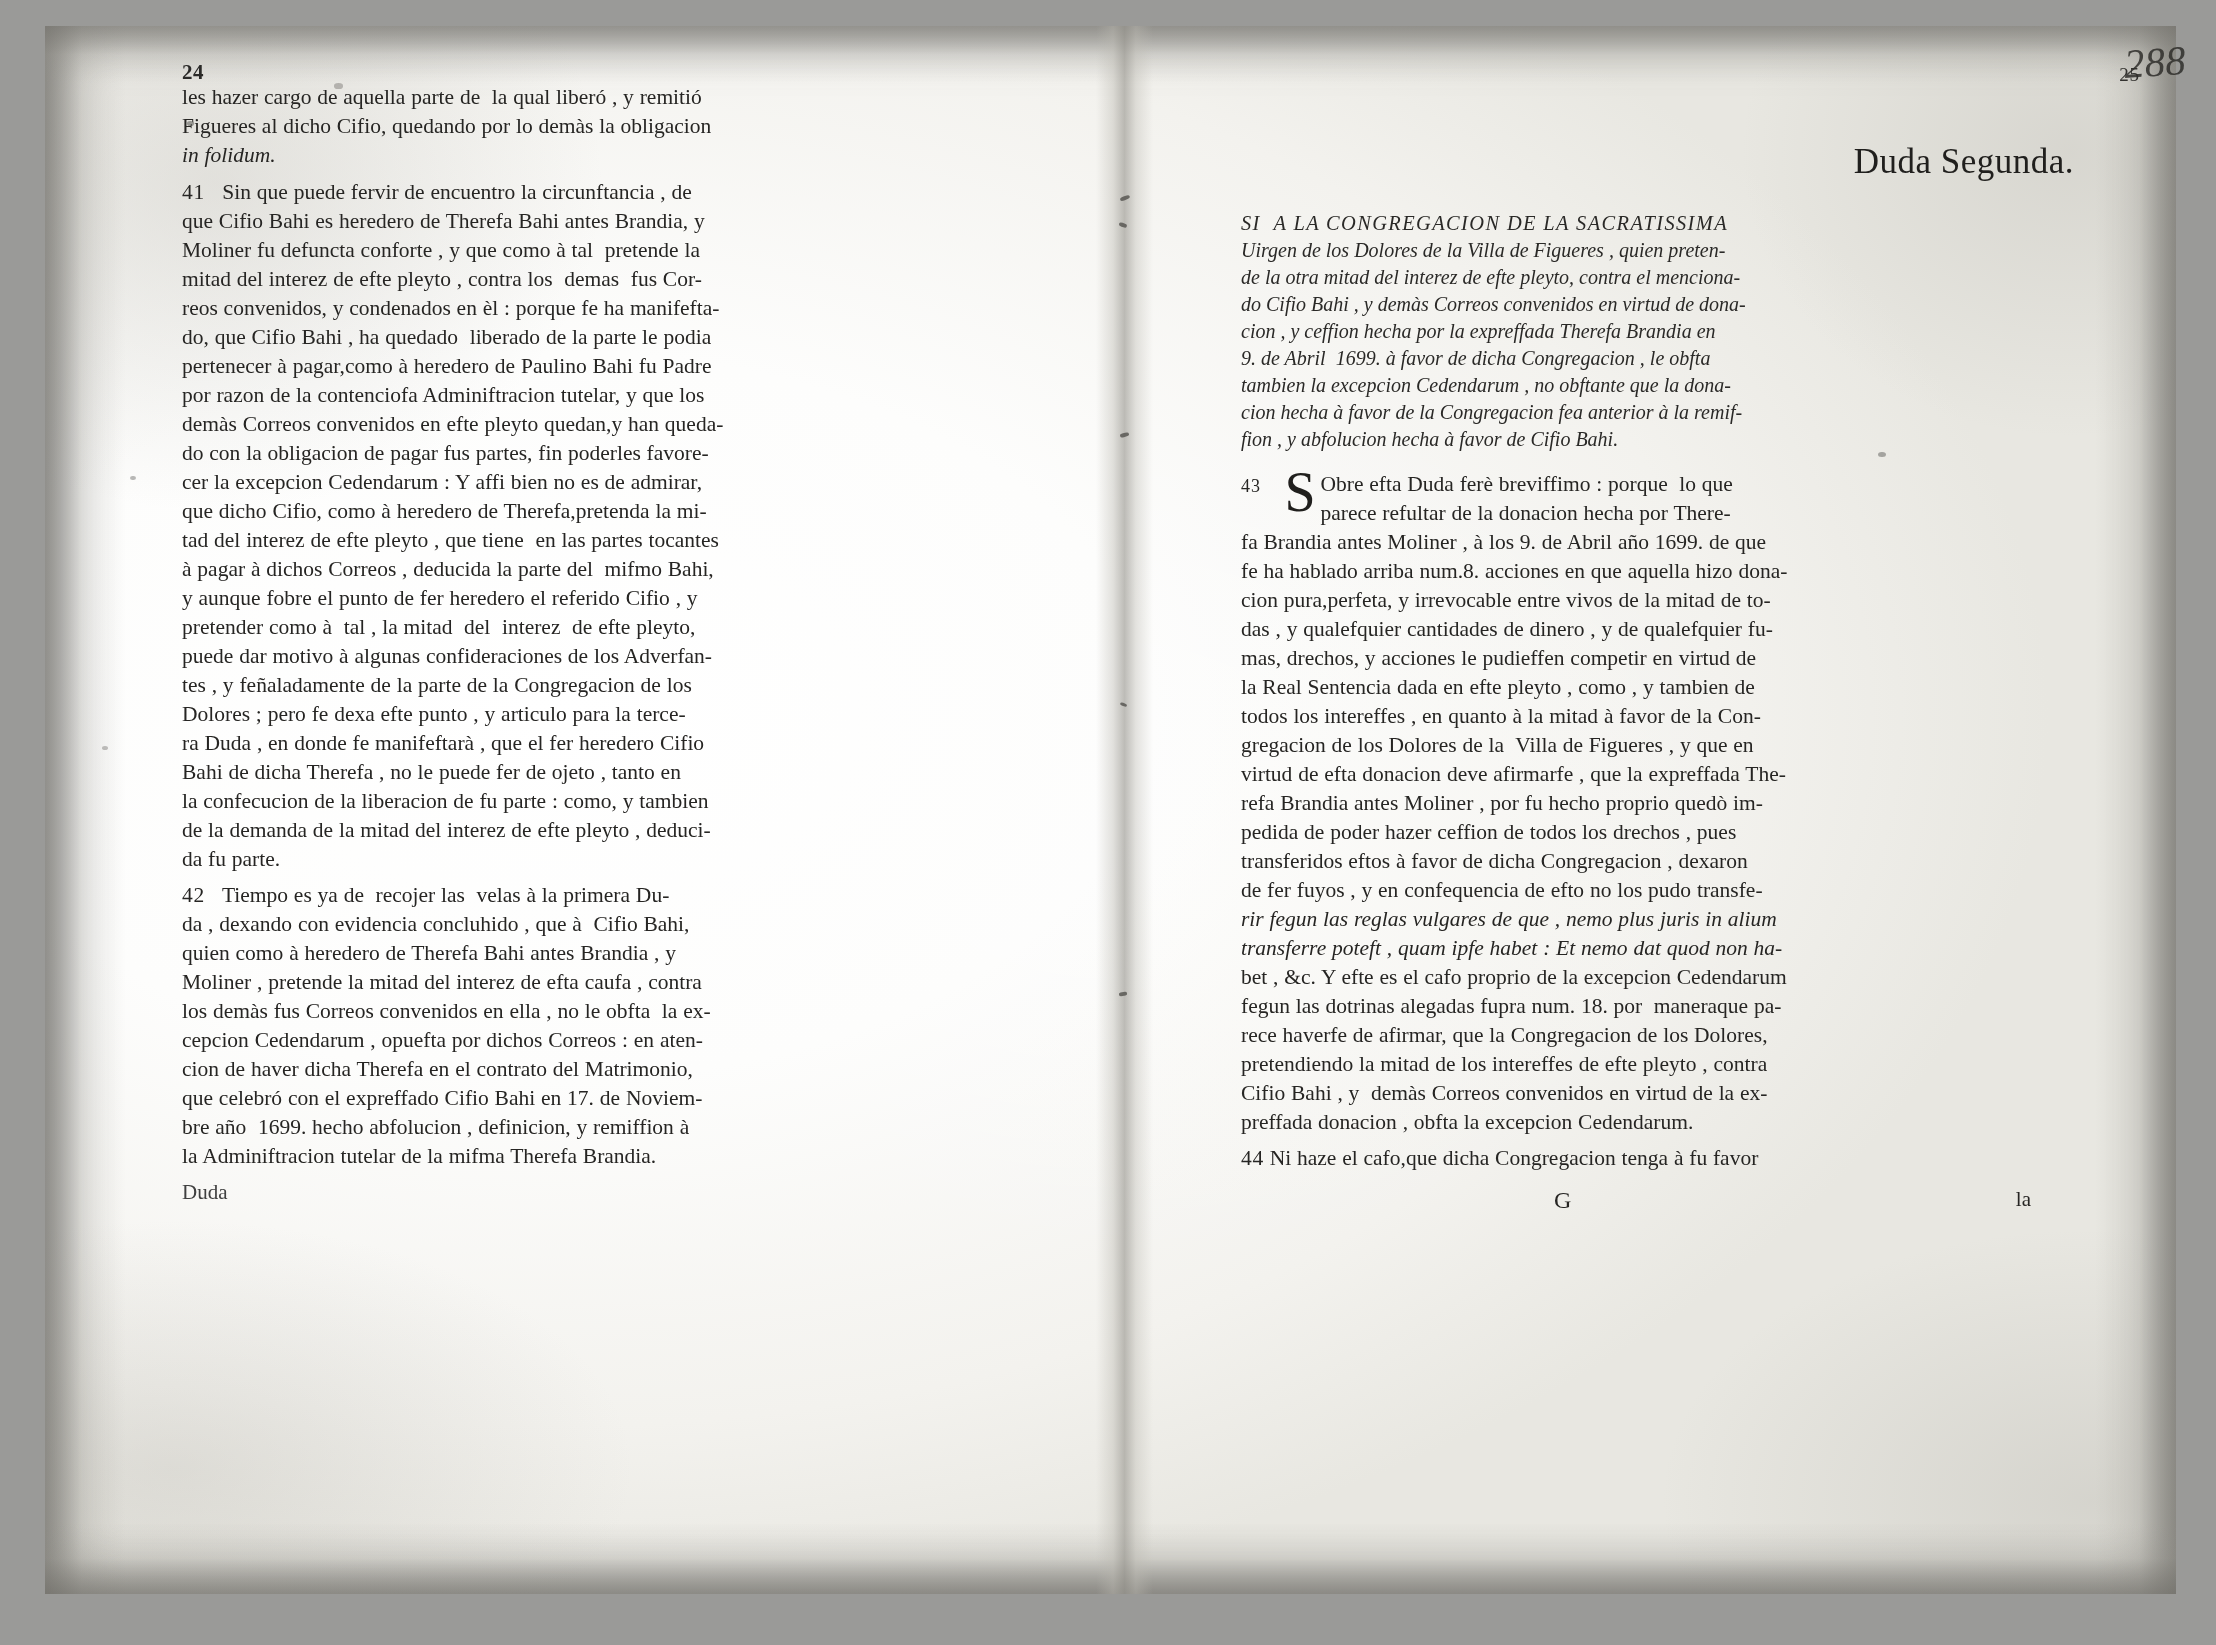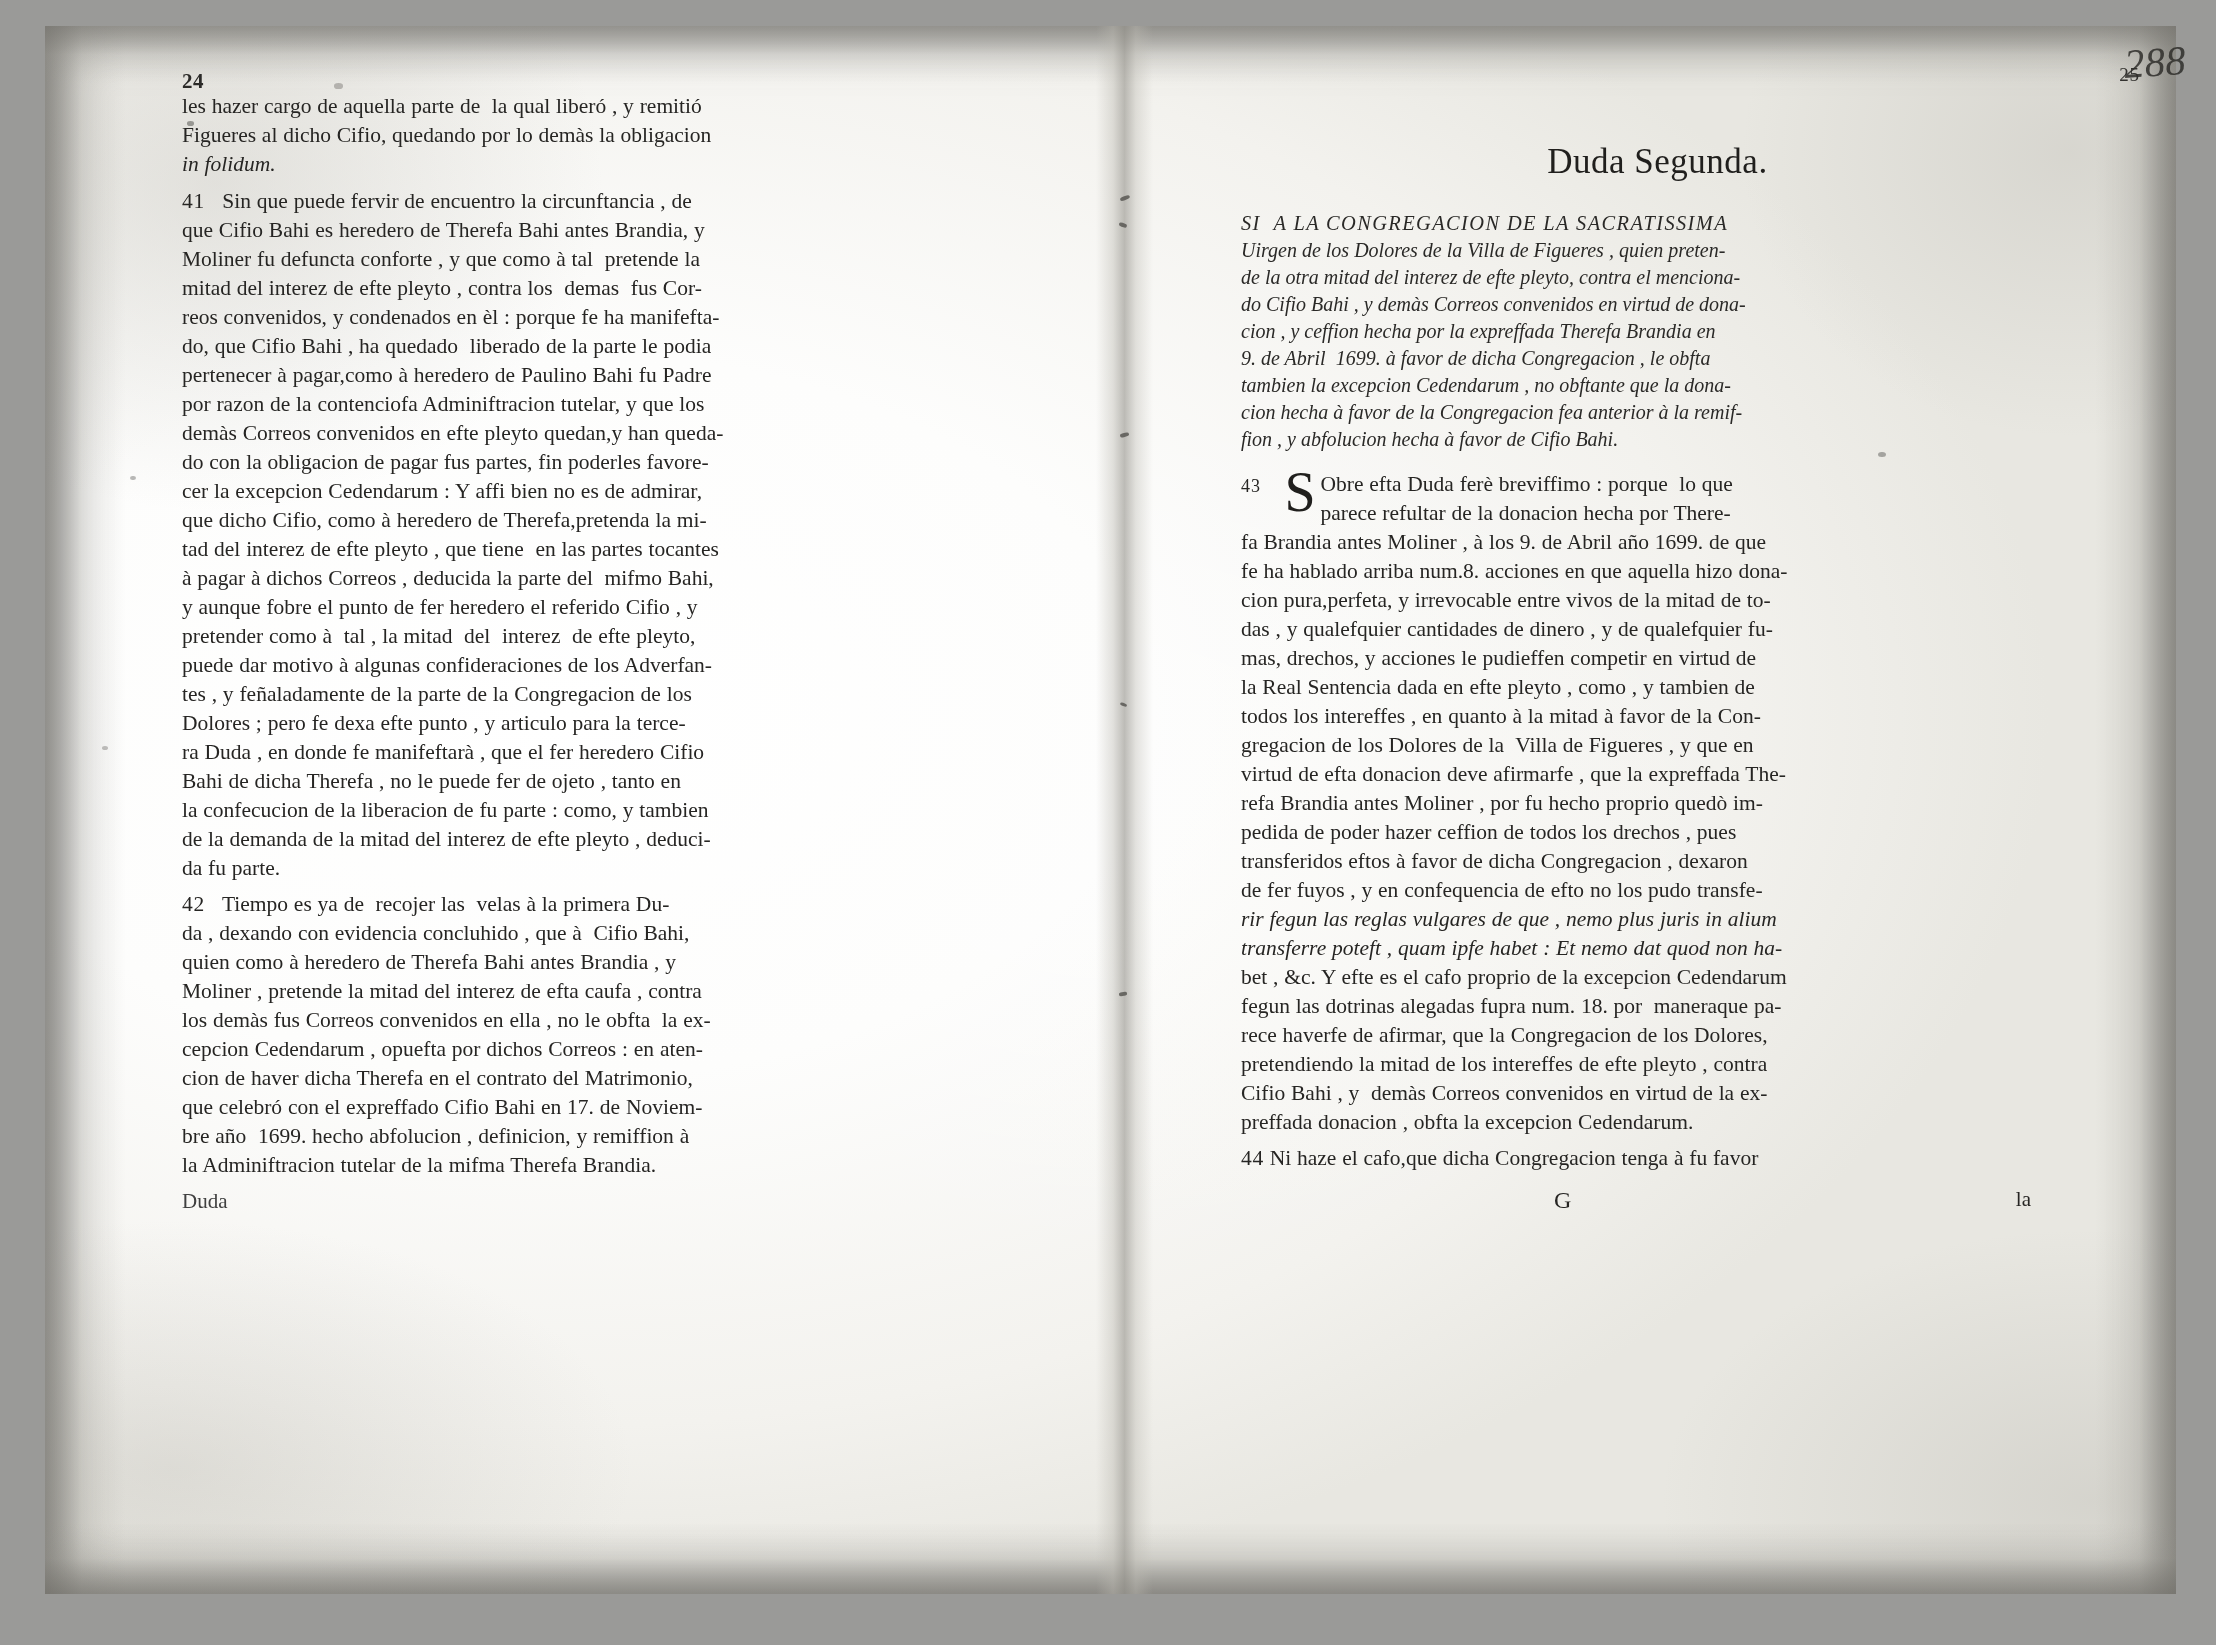--- a/index.html
+++ b/index.html
@@ -68,21 +68,21 @@
         rgba(150,148,141,.62) 50%,
         rgba(188,186,178,.40) 70%,
         rgba(255,255,255,0) 100%);
     pointer-events: none;
   }
   .gutter-marks { position:absolute; left:1074px; width:12.3px; pointer-events:none; }
   .gm { position:absolute; background:#4b4a46; border-radius:40%; opacity:.75; }
 
   
   .page { position: absolute; }
-  .page.verso { left: 182px;  top: 71px; width: 833px; }
+  .page.verso { left: 182px;  top: 62px; width: 833px; }
   .page.recto { left: 1241px; top: 71px; width: 833px; }
 
   .folio {
     font-size: 21px;
     font-weight: 700;
     letter-spacing: 0.5px;
     color: #2b2a28;
     line-height: 1;
   }
   .folio-right {
@@ -123,21 +123,21 @@
   .catchword {
     text-align: right;
     font-size: 21px;
     margin-top: 6.6px;
     padding-right: 33px;
     color: #404040;
   }
 
   
   .duda-title {
-    text-align: center;
+    text-align: right;
     font-size: 35px;
     letter-spacing: 0.5px;
     color: #201f1d;
     margin: 71px 0 27.5px 0;
     font-family: "Liberation Serif", "DejaVu Serif", serif;
   }
   .summary {
     font-style: italic;
     font-size: 20px;
     line-height: 27px;

